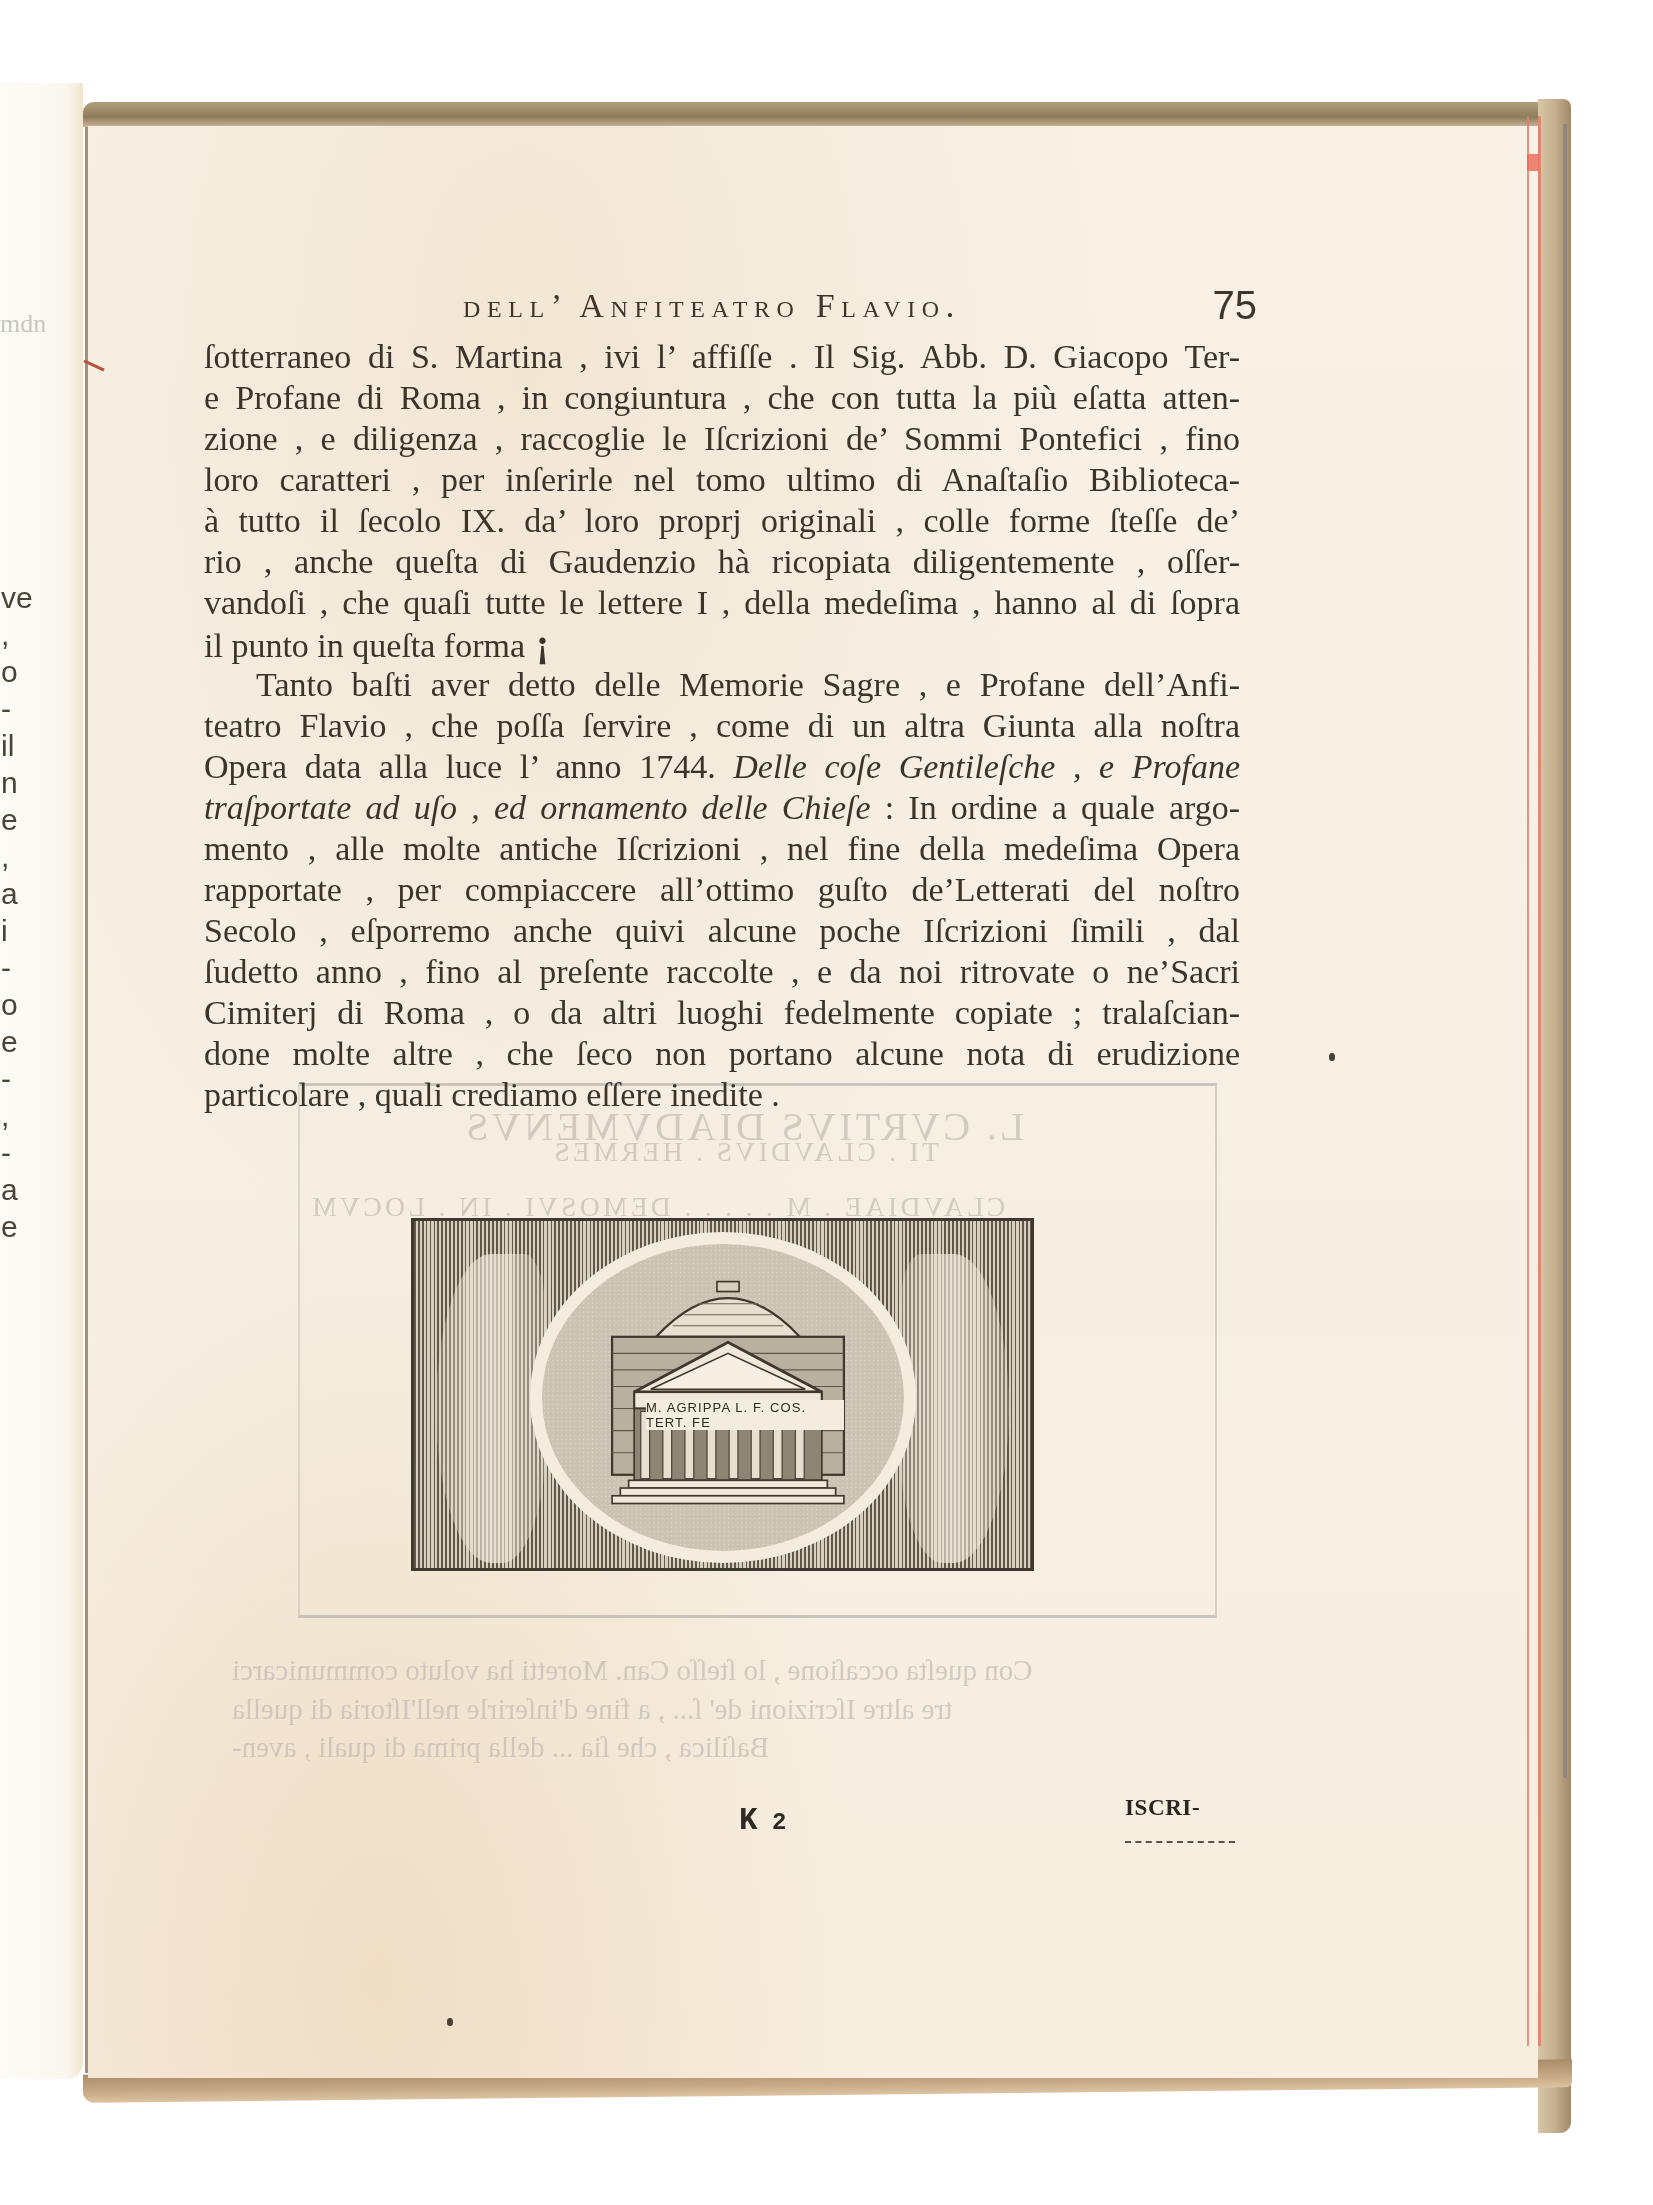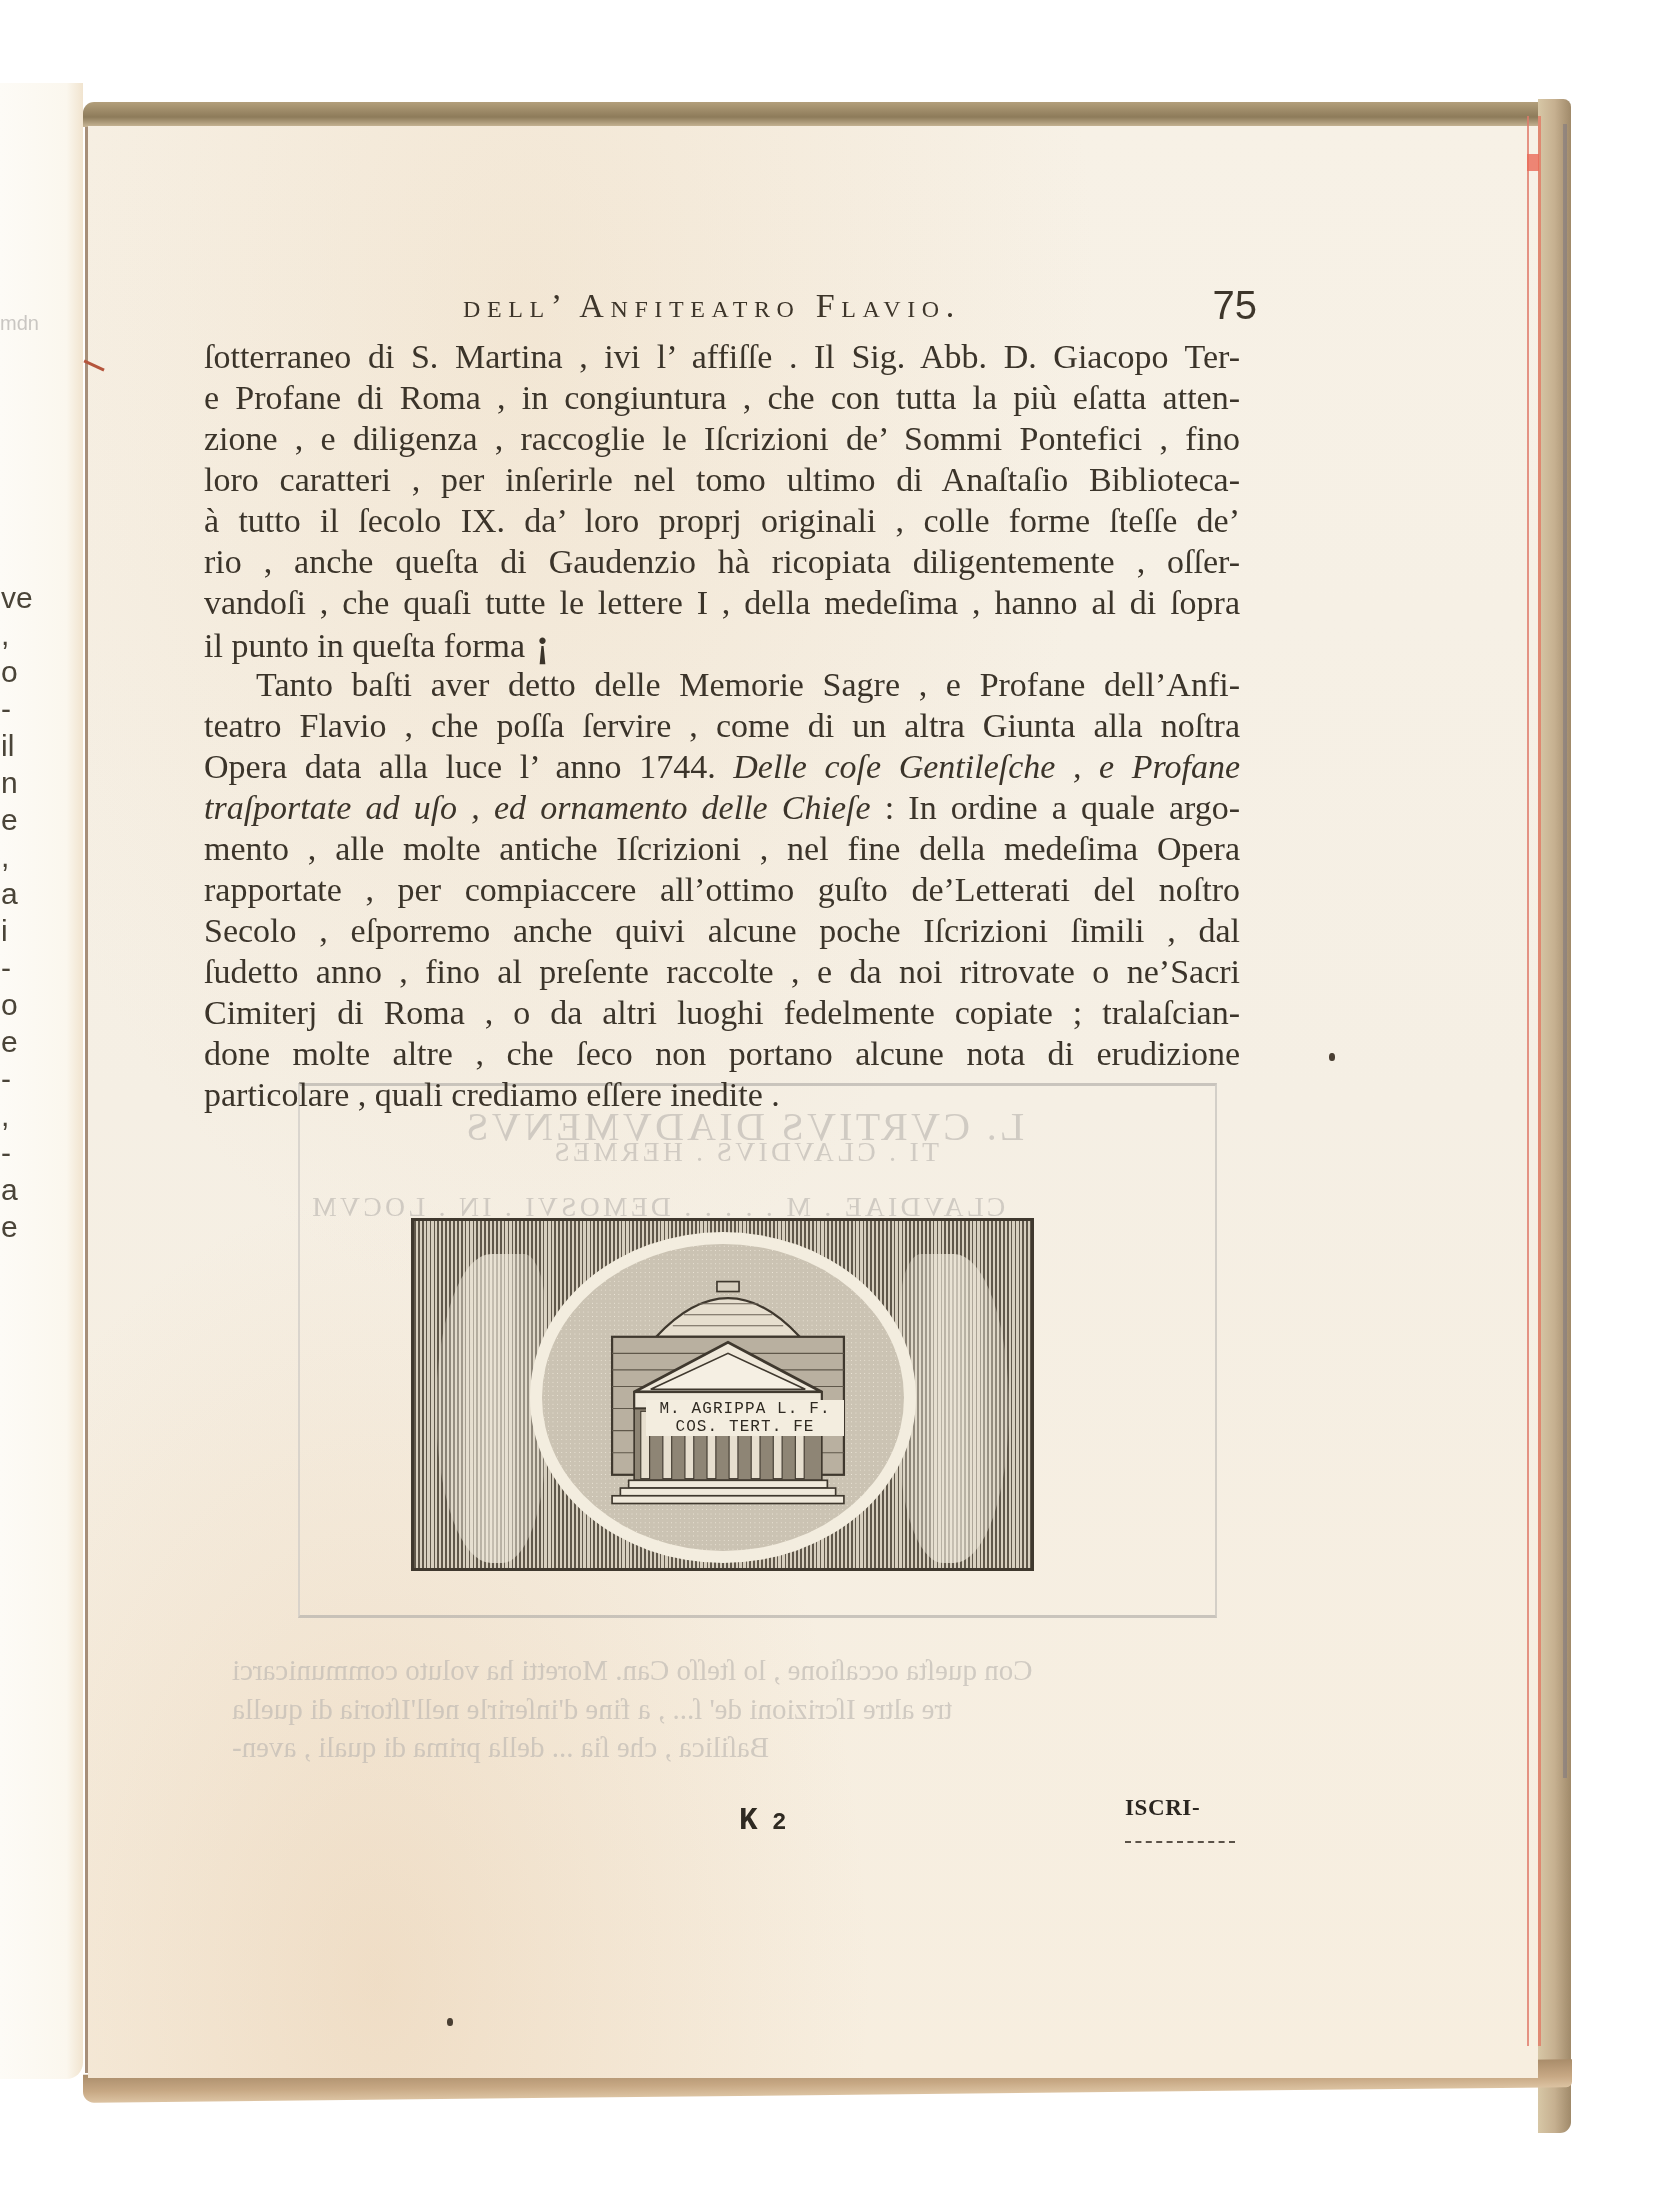--- a/index.html
+++ b/index.html
@@ -15,22 +15,22 @@
       border-radius: 0 0 16.5px 0;
     }
     .left-fragments {
       position: absolute; left: 1.1px; top: 496px; width: 22px;
       color: #4a4438; font-size: 30px; line-height: 37px;
       font-family: Liberation Sans, sans-serif;
     }
     .left-fragments span { display: block; height: 37px; }
     .left-ghost {
       position: absolute; left: 0; top: 210px; width: 22px;
-      color: #c9c6c2; font-size: 20px; line-height: 61px;
-      font-family: Liberation Sans, sans-serif;
+      color: #c9c6c2; font-size: 26px; line-height: 61px;
+      font-family: Liberation Serif, serif;
     }
     
     .gutter-line {
       position: absolute; left: 85px; top: 127px; width: 2.8px; height: 1946px;
       background: #8a6a4c; opacity: 0.75;
     }
     
     .top-board {
       position: absolute; left: 83px; top: 102px; width: 1483px; height: 25px;
       background: linear-gradient(180deg, #b39f7b 0%, #8d7b5a 60%, #c9b797 100%);
@@ -131,23 +131,23 @@
     .engraving .oval {
       position: absolute; left: 116px; top: 11px; width: 386px; height: 331px;
       border-radius: 50%;
       background: radial-gradient(circle, #efe8da 0 0.6px, #cbc3b3 0.6px 1.7px);
       background-size: 4.4px 4.4px;
       border: 12px solid #f3eddf;
       box-sizing: border-box;
     }
     .engraving .temple { position: absolute; left: 176px; top: 44px; }
     .engraving .inscription {
-      position: absolute; left: 232px; top: 179px; width: 198px; text-align: center;
-      font-size: 16px; letter-spacing: 1.1px; color: #2f2a22;
-      font-family: Liberation Mono, monospace;
+      position: absolute; left: 232px; top: 179px; width: 198px; 
+      font-size: 13px; letter-spacing: 1.1px; color: #2f2a22;
+      font-family: Liberation Sans, sans-serif;
       background: #f3eddf;
     }
     .engraving .scroll-left {
       position: absolute; left: 22px; top: 33px; width: 110px; height: 309px;
       background: linear-gradient(90deg, rgba(243,237,223,0.2), rgba(243,237,223,0.7), rgba(243,237,223,0.2));
       border-radius: 50% 20% 40% 50%;
     }
     .engraving .scroll-right {
       position: absolute; right: 22px; top: 33px; width: 110px; height: 309px;
       background: linear-gradient(90deg, rgba(243,237,223,0.2), rgba(243,237,223,0.7), rgba(243,237,223,0.2));

